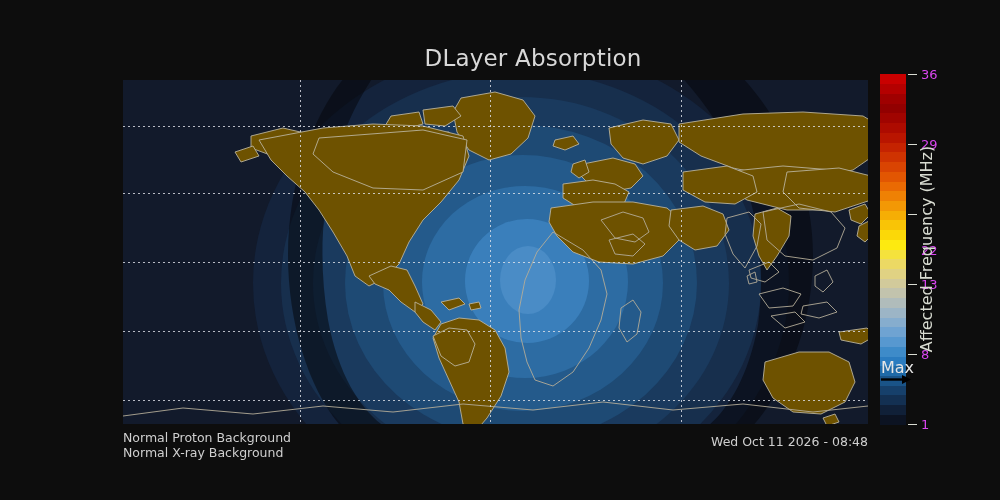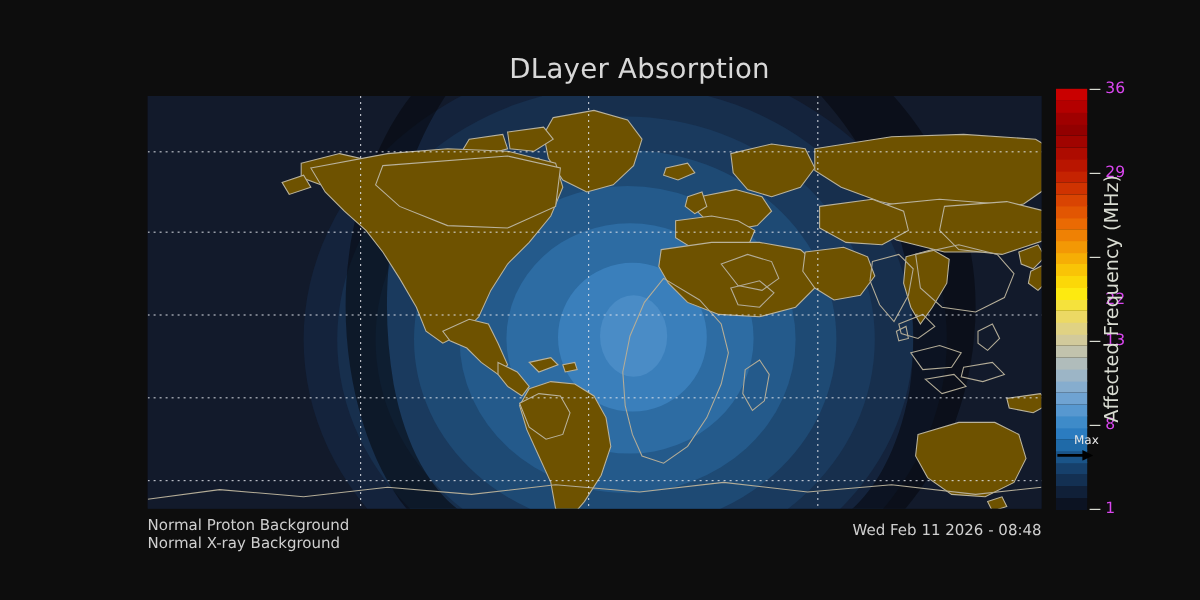--- a/index.html
+++ b/index.html
@@ -123,24 +123,23 @@
     top: 279px;
     width: 40px;
     height: 24px;
     pointer-events: none;
   }
   #max-label {
     position: absolute;
     left: 1px;
     top: 0px;
     color: #e6e6e6;
-    font-size: 10px;
+    font-size: 16px;
     line-height: 11px;
     font-family: "DejaVu Sans", sans-serif;
-    margin-left: 14px;
   }
   #max-arrow {
     position: absolute;
     left: 1px;
     top: 13px;
     width: 30px;
     height: 9px;
   }
 
   
@@ -376,15 +375,15 @@
       </svg>
     </div>
   </div>
 
   <div id="cbar-title">
     <span>Affected Frequency (MHz)</span>
   </div>
 
   <div class="note" id="note1">Normal Proton Background</div>
   <div class="note" id="note2">Normal X-ray Background</div>
-  <div id="stamp">Wed Feb 11 2026 - 08:48</div>
+  <div id="stamp">Wed Oct 11 2026 - 08:48</div>
 
 </div>
 
 </body></html>

